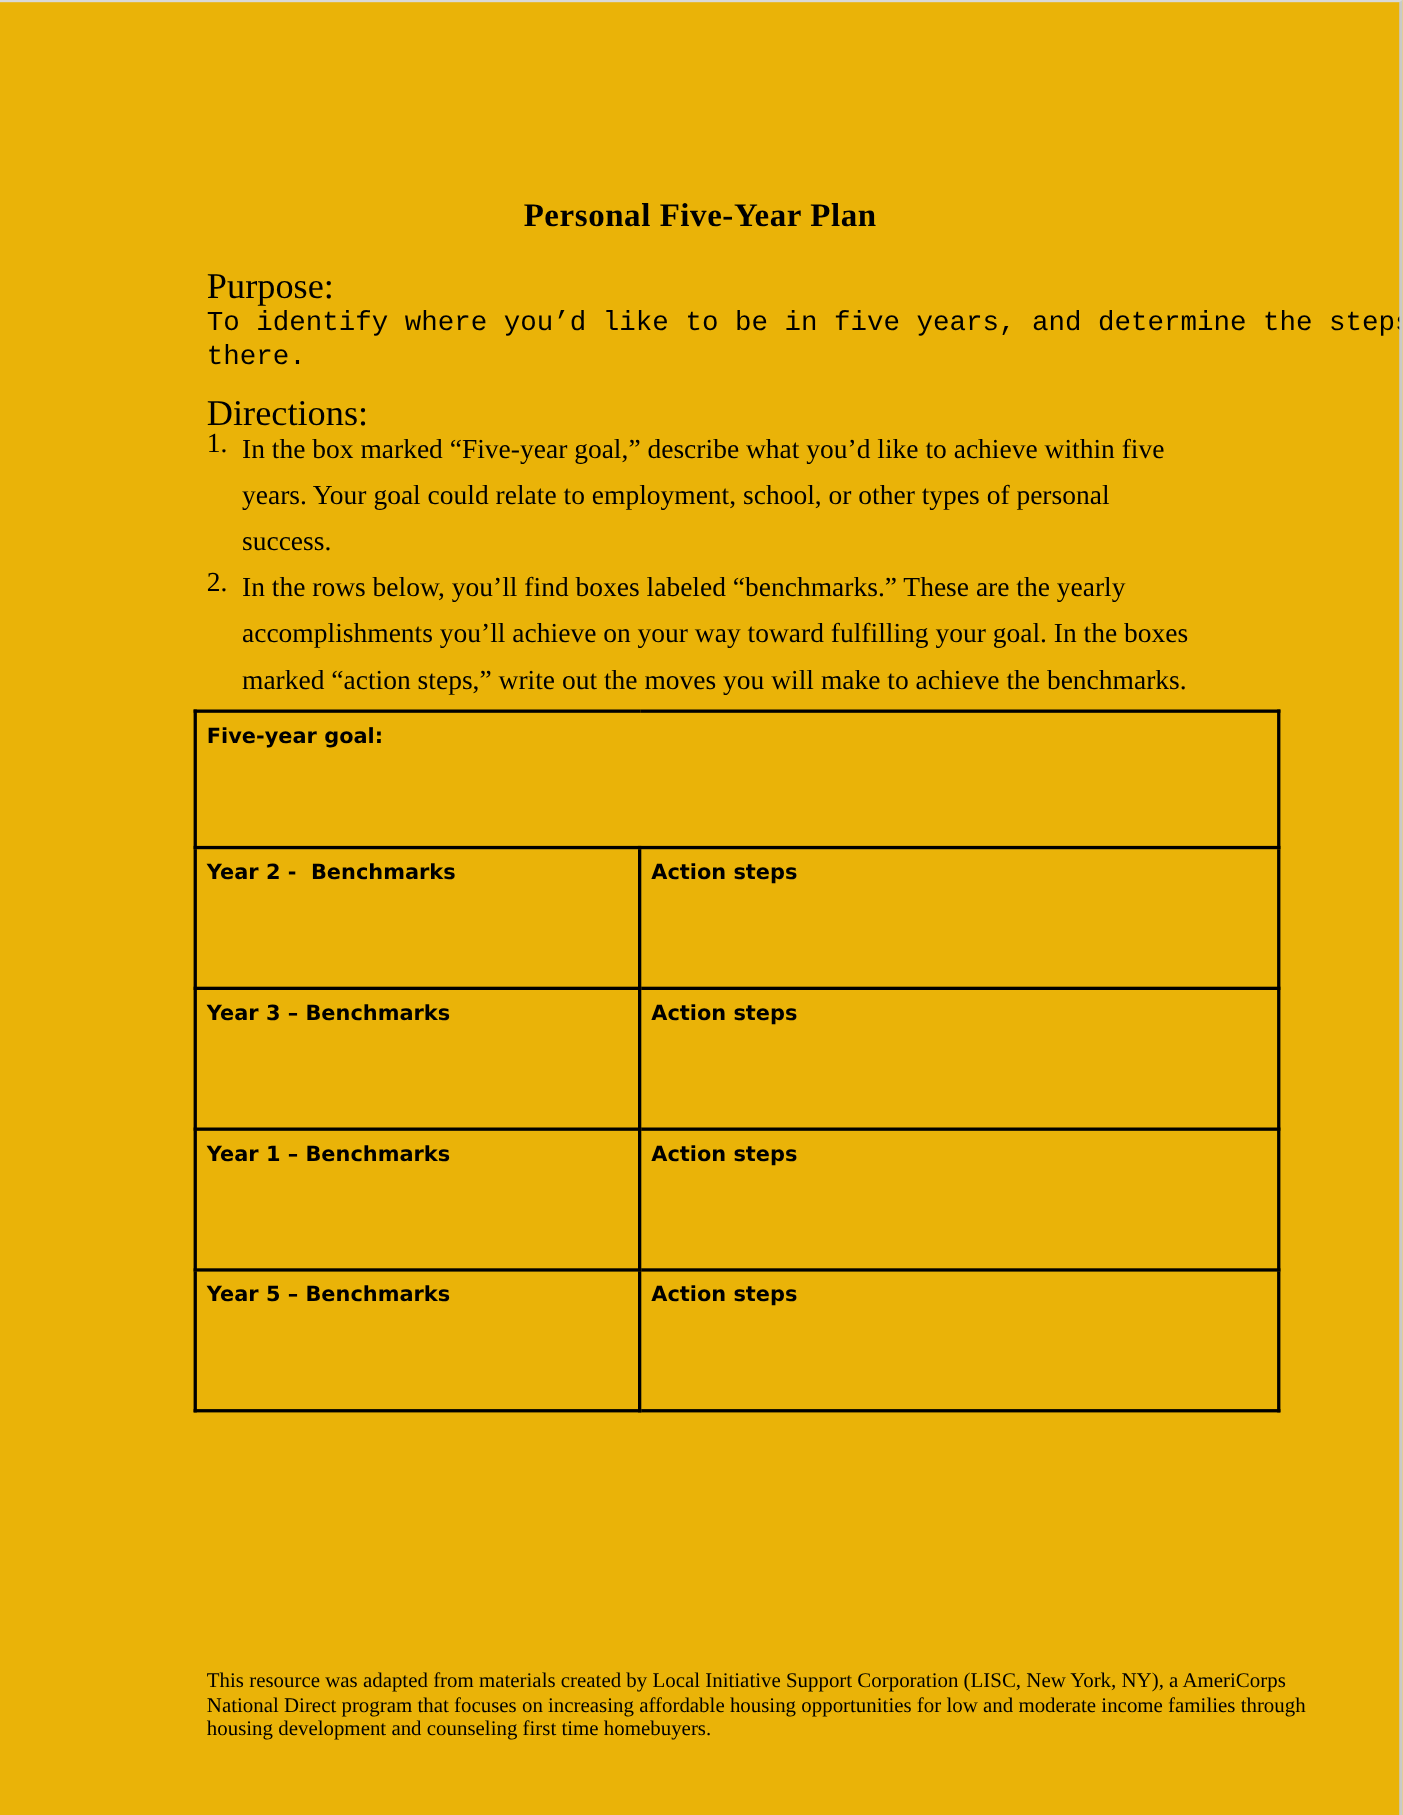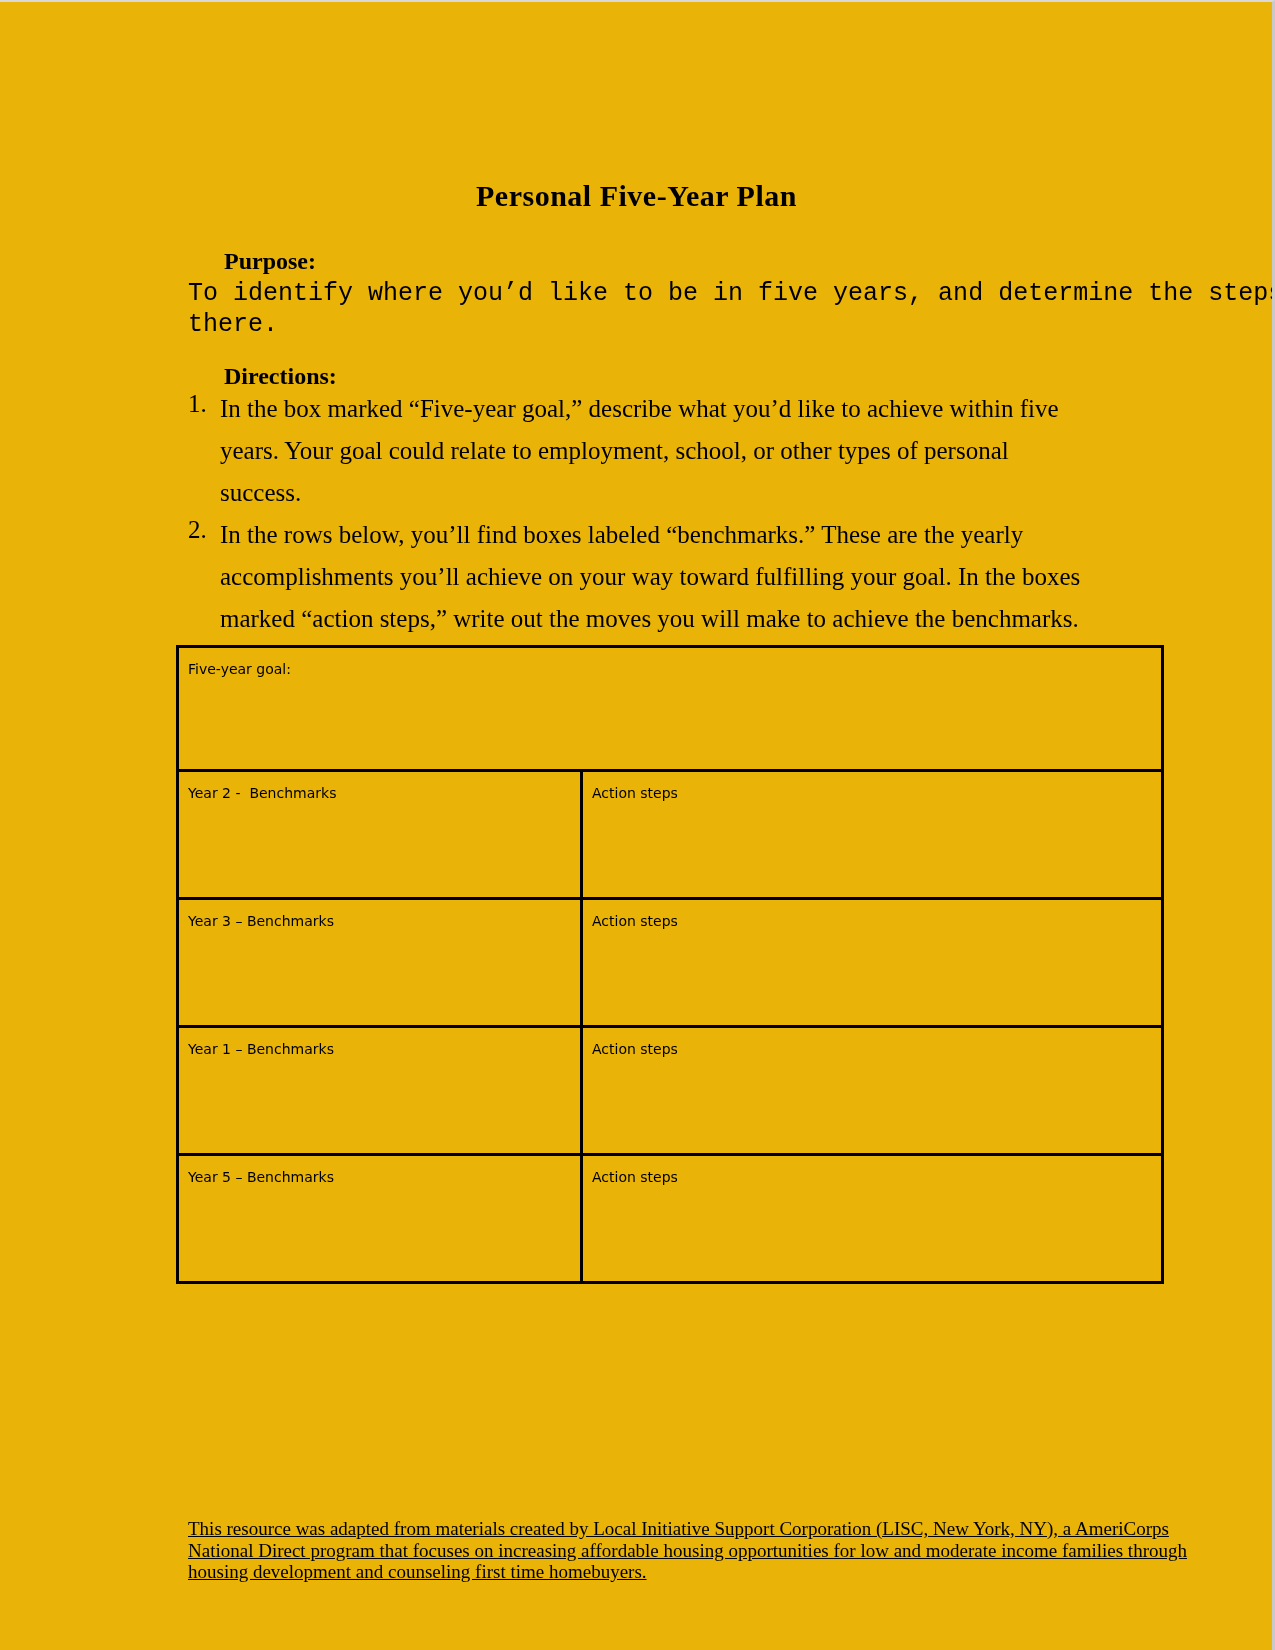--- a/index.html
+++ b/index.html
@@ -16,21 +16,21 @@
     overflow:hidden;
   }
   .abs{position:absolute;}
   .doc-title{
     left:178px;top:176px;width:917px;
     text-align:center;
     font-size:30px;line-height:36px;font-weight:bold;
     letter-spacing:0.5px;
   }
   .sec-heading{
-    font-size:24px;line-height:31px;font-weight:bold;white-space:pre;margin-left:36px;
+    font-size:33px;line-height:31px;font-weight:normal;white-space:pre;
   }
   .body-text{
     font-size:25px;line-height:31px;white-space:pre;font-family:Liberation Mono, monospace;
   }
   .purpose-heading{left:188px;top:244px;}
   .purpose-body{left:188px;top:276px;}
   .directions-heading{left:188px;top:359px;}
   .directions-list{left:188px;top:386px;}
   .dir-item{display:flex;}
   .dir-num{
@@ -46,33 +46,33 @@
     table-layout:fixed;
   }
   .plan-table td{
     border:3px solid #000;
     vertical-align:top;
     padding:9px 8px 0 9px;
     box-sizing:border-box;
   }
   .cell-label{
     font-family:"DejaVu Sans","Liberation Sans",sans-serif;
-    font-weight:normal;
-    font-size:14px;line-height:24px;
+    font-weight:bold;
+    font-size:19px;line-height:24px;
     white-space:pre;
     display:inline-block;
   }
   .col-bench{width:404px;}
   .col-action{width:581px;}
   .row-goal{height:124px;}
   .row-year{height:128px;}
   .row-year1{height:129px;}
   .footer-note{
     left:188px;top:1516px;
-    font-size:19px;line-height:21.5px;white-space:pre;text-decoration:underline;
+    font-size:19px;line-height:21.5px;white-space:pre;
   }
 </style>
 </head>
 <body>
 
 <div class="page">
 
   <div class="abs doc-title">Personal Five-Year Plan</div>
 
   <div class="abs sec-heading purpose-heading">Purpose:</div>

